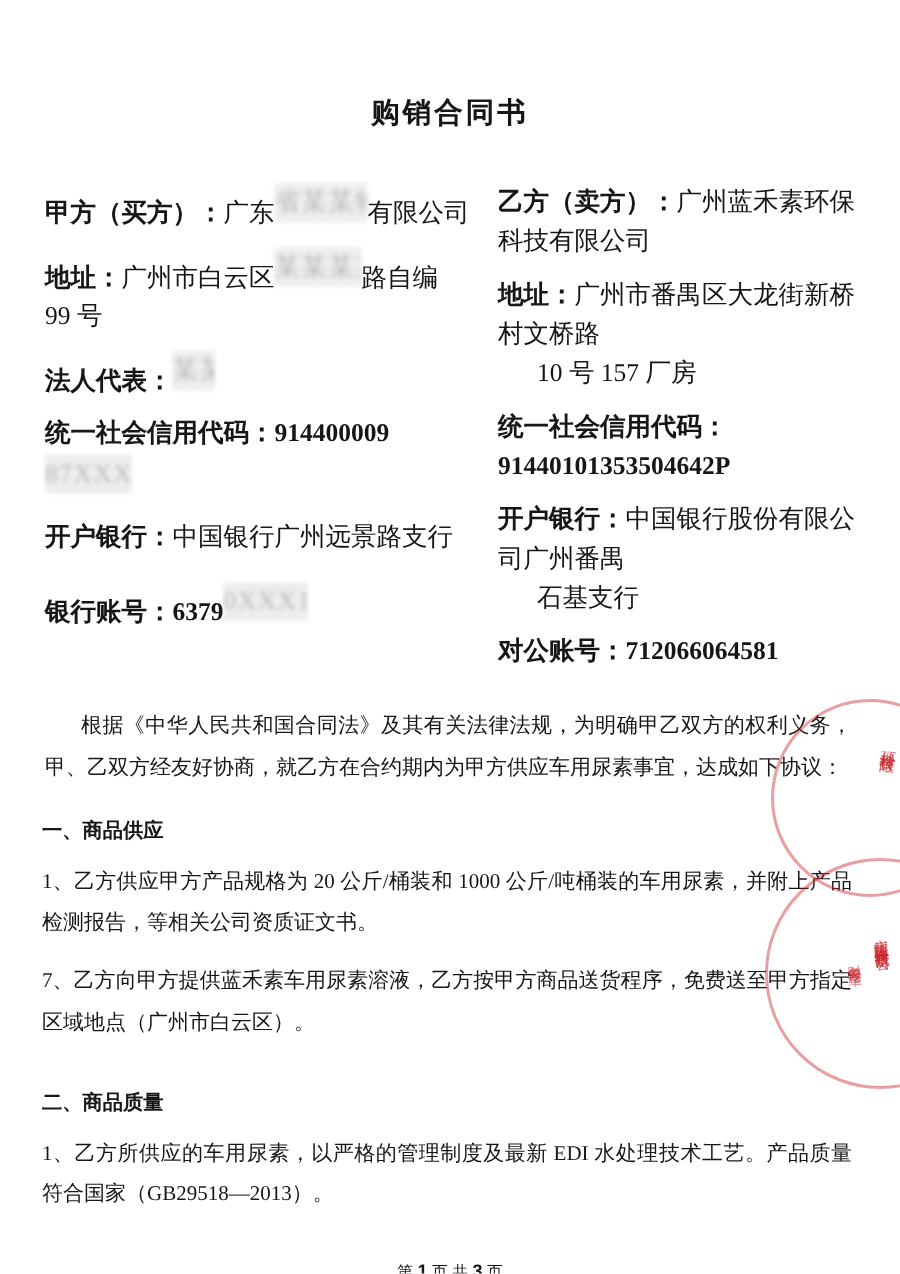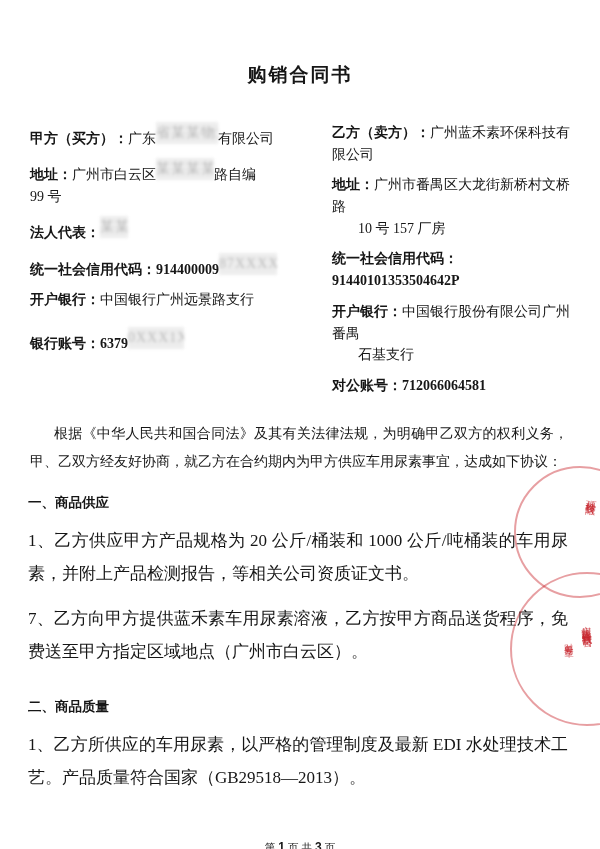--- a/index.html
+++ b/index.html
@@ -27,21 +27,21 @@
     font-size: 19px;
     font-weight: bold;
     letter-spacing: 2px;
     margin-top: 62px;
     margin-bottom: 0;
     font-family: "Liberation Sans", "DejaVu Sans", sans-serif;
   }
   .parties {
     display: flex;
     margin-top: 34px;
-    font-size: 14px;
+    font-size: 17px;
     line-height: 1.55;
   }
   .party-col {
     box-sizing: border-box;
   }
   .party-col.left {
     width: 288px;
     padding-left: 4px;
   }
   .party-col.right {
@@ -87,21 +87,21 @@
   }
   .sec-head {
     font-size: 13.5px;
     font-weight: bold;
     margin-top: 18px;
     margin-bottom: 2px;
     padding-left: 2px;
     font-family: Liberation Serif, serif;
   }
   .clause {
-    font-size: 17px;
+    font-size: 14px;
     line-height: 1.95;
     margin-top: 12px;
     padding: 0 6px 0 2px;
     text-align: justify;
   }
   .footer {
     position: absolute;
     left: 0;
     right: 0;
     bottom: 56px;

